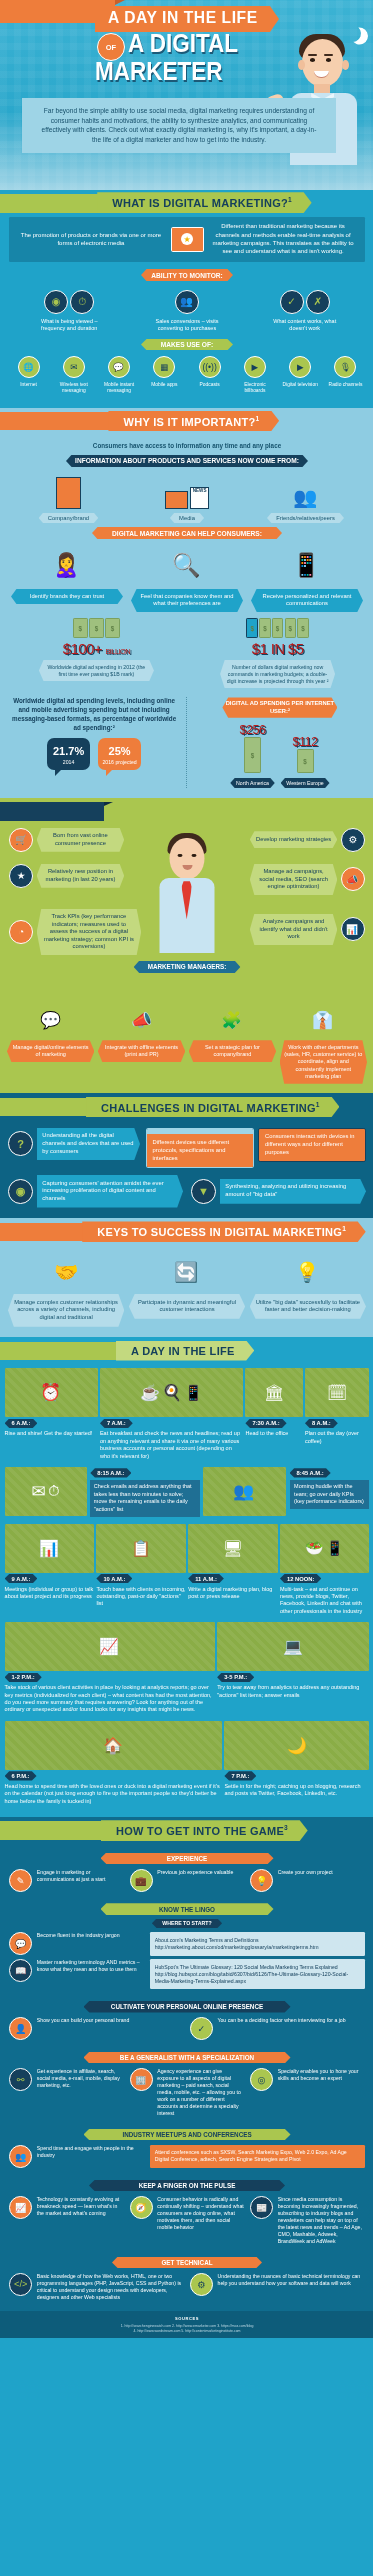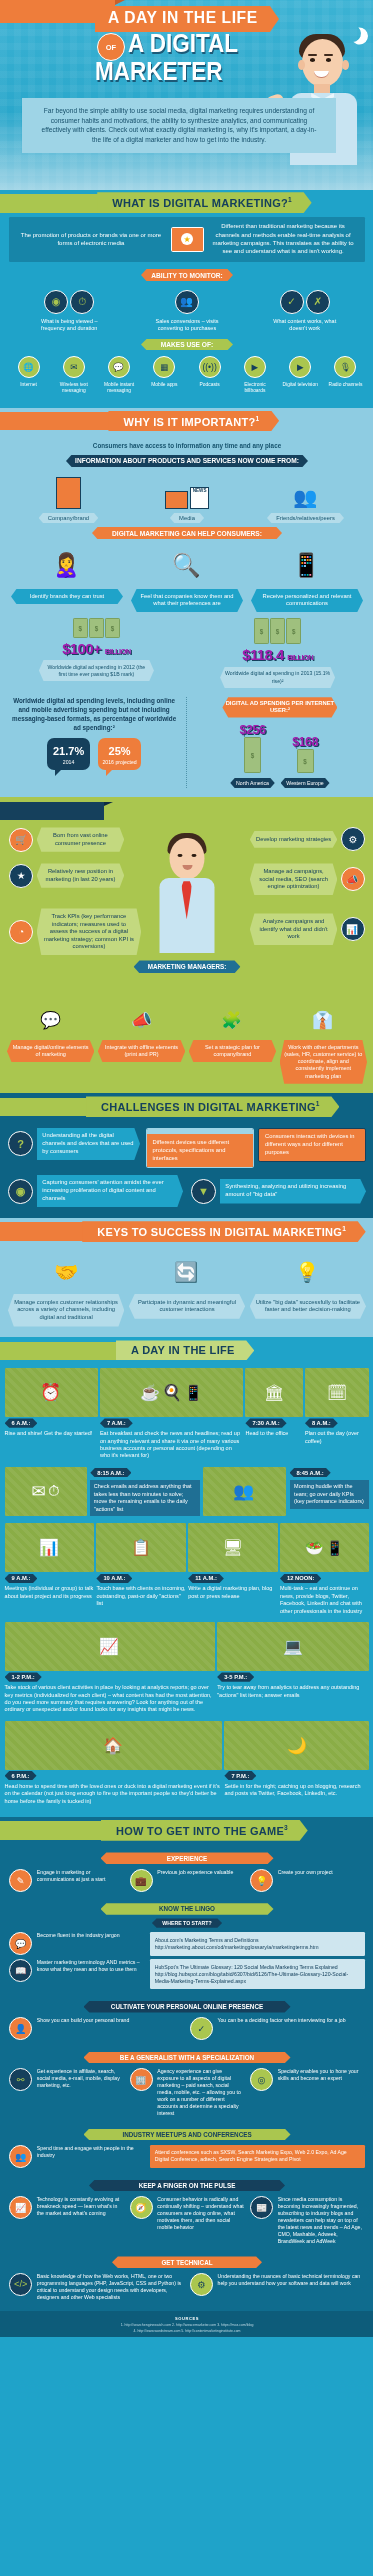--- a/index.html
+++ b/index.html
@@ -143,21 +143,21 @@
   }
   .helprow{display:flex;justify-content:space-around;padding:5.8px 7px 2.3px;}
   .helpcell{width:112px;text-align:center;}
   .helpcell .art{height:41px;display:flex;align-items:center;justify-content:center;}
   .bluepill{
     display:block;background:#1fa3c9;color:#fff;font-size:5.8px;line-height:1.35;padding:4px 5.8px;margin-top:2.3px;
     clip-path:polygon(5.8px 0,calc(100% - 5.8px) 0,100% 50%,calc(100% - 5.8px) 100%,5.8px 100%,0 50%);
   }
   .statrow{display:flex;justify-content:space-around;padding:3.5px 5.8px;}
   .statcell{width:115px;text-align:center;position:relative;}
-  .bignum{font-size:15px;font-weight:bold;color:#a21caf;text-shadow:1.2px 1.2px 0 #15405c;letter-spacing:-0.6px;}
+  .bignum{font-size:15px;font-weight:normal;color:#b91c1c;text-shadow:1.2px 1.2px 0 #15405c;letter-spacing:-0.6px;}
   .bignum small{font-size:7.5px;}
   .lightpill{
     display:block;background:#b4dcea;color:#16536d;font-size:5.2px;line-height:1.35;padding:3.5px 4.6px;margin-top:3.5px;
     clip-path:polygon(4.6px 0,calc(100% - 4.6px) 0,100% 50%,calc(100% - 4.6px) 100%,4.6px 100%,0 50%);
   }
   .twocol{display:flex;padding:5.8px 9.2px 0;gap:8px;}
   .twocol .left{flex:1;border-right:0.6px dotted #4f93ab;padding-right:7px;}
   .twocol .right{flex:1;text-align:center;}
   .pctrow{display:flex;justify-content:center;gap:8px;margin-top:5.8px;}
   .bubble{
@@ -425,23 +425,25 @@
       </div>
     </div>
 
     <div class="statrow">
       <div class="statcell">
         <div class="stack"><span class="bill"></span><span class="bill"></span><span class="bill"></span></div>
         <div class="bignum"><span>$100+</span> <small>BILLION</small></div>
         <span class="lightpill">Worldwide digital ad spending in 2012 (the first time ever passing $1B mark)</span>
       </div>
       <div class="statcell">
-        <div class="stack"><span class="bill" style="height:26.5px;"></span><span class="bill" style="height:26.5px;"></span><span class="bill" style="height:26.5px;"></span></div>
-        <div class="bignum"><span>$118.4</span> <small>BILLION</small></div>
-        <span class="lightpill">Worldwide digital ad spending in 2013 (15.1% rise)²</span>
+        <div class="stack">
+          <span class="bill" style="background:#1fa3c9;border-color:#15405c;width:11.5px;"></span><span class="bill" style="width:11.5px;"></span><span class="bill" style="width:11.5px;"></span><span class="bill" style="width:11.5px;"></span><span class="bill" style="width:11.5px;"></span>
+        </div>
+        <div class="bignum">$1 IN $5</div>
+        <span class="lightpill">Number of dollars digital marketing now commands in marketing budgets; a double-digit increase is projected through this year ²</span>
       </div>
     </div>
 
     <div class="twocol">
       <div class="left">
         <div style="font-size:6.3px;font-weight:bold;line-height:1.4;text-align:center;color:#15405c;">Worldwide digital ad spending levels, including online and mobile advertising spending but not including messaging-based formats, as percentage of worldwide ad spending:²</div>
         <div class="pctrow">
           <div class="bubble navy">
             <div class="v">21.7%</div>
             <div class="y">2014</div>
@@ -454,21 +456,21 @@
       </div>
       <div class="right">
         <span class="orangechev" style="width:115px;font-size:5.8px;line-height:1.25;">DIGITAL AD SPENDING PER INTERNET USER:²</span>
         <div class="spendrow">
           <div class="spendcell">
             <div class="bignum" style="font-size:12.7px;">$256</div>
             <div class="bill" style="height:36px;width:17px;"></div>
             <div><span class="navytag">North America</span></div>
           </div>
           <div class="spendcell">
-            <div class="bignum" style="font-size:12.7px;">$168</div>
+            <div class="bignum" style="font-size:12.7px;">$112</div>
             <div class="bill" style="height:24px;width:17px;"></div>
             <div><span class="navytag">Western Europe</span></div>
           </div>
         </div>
       </div>
     </div>
   </div>
 
   <div class="s-do">
     <div class="title-wrap" style="height:30px;padding-top:3.5px;">

